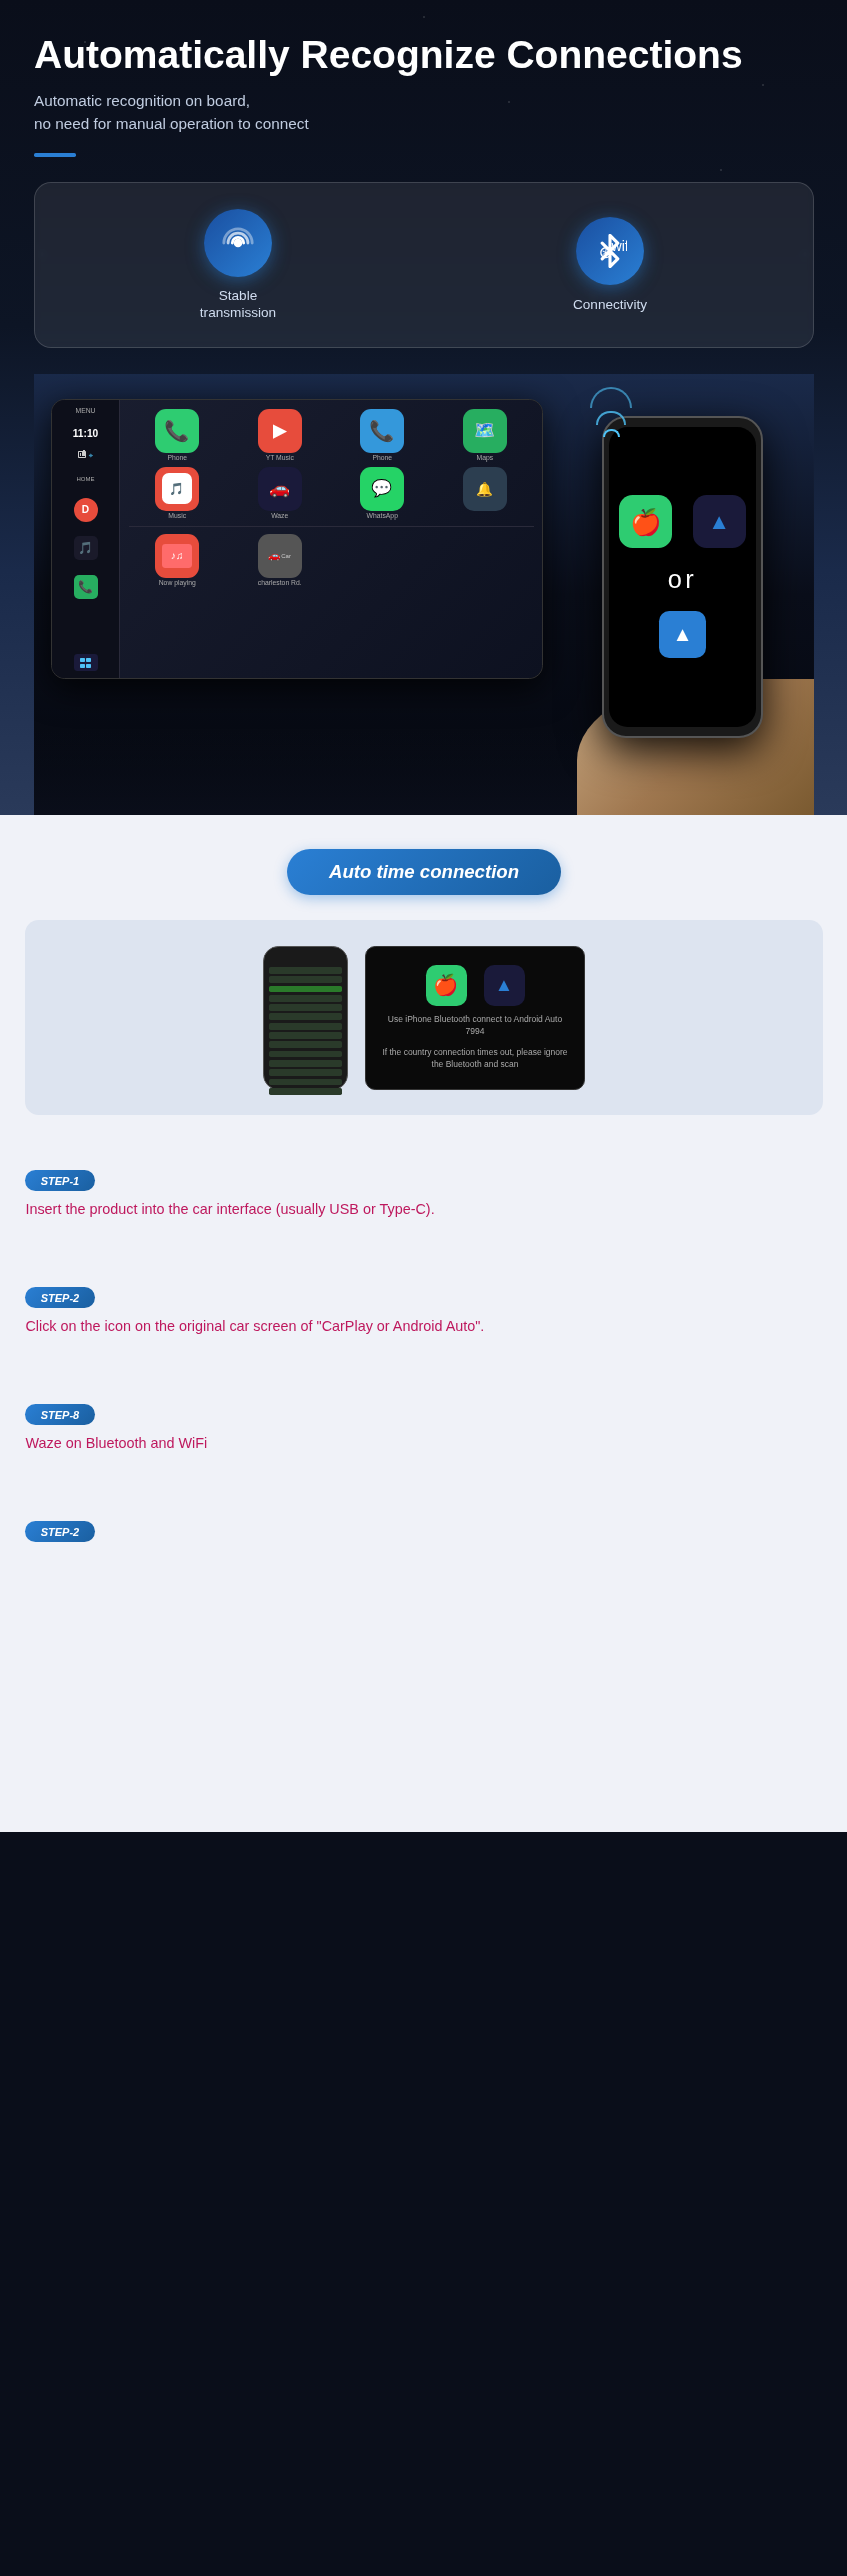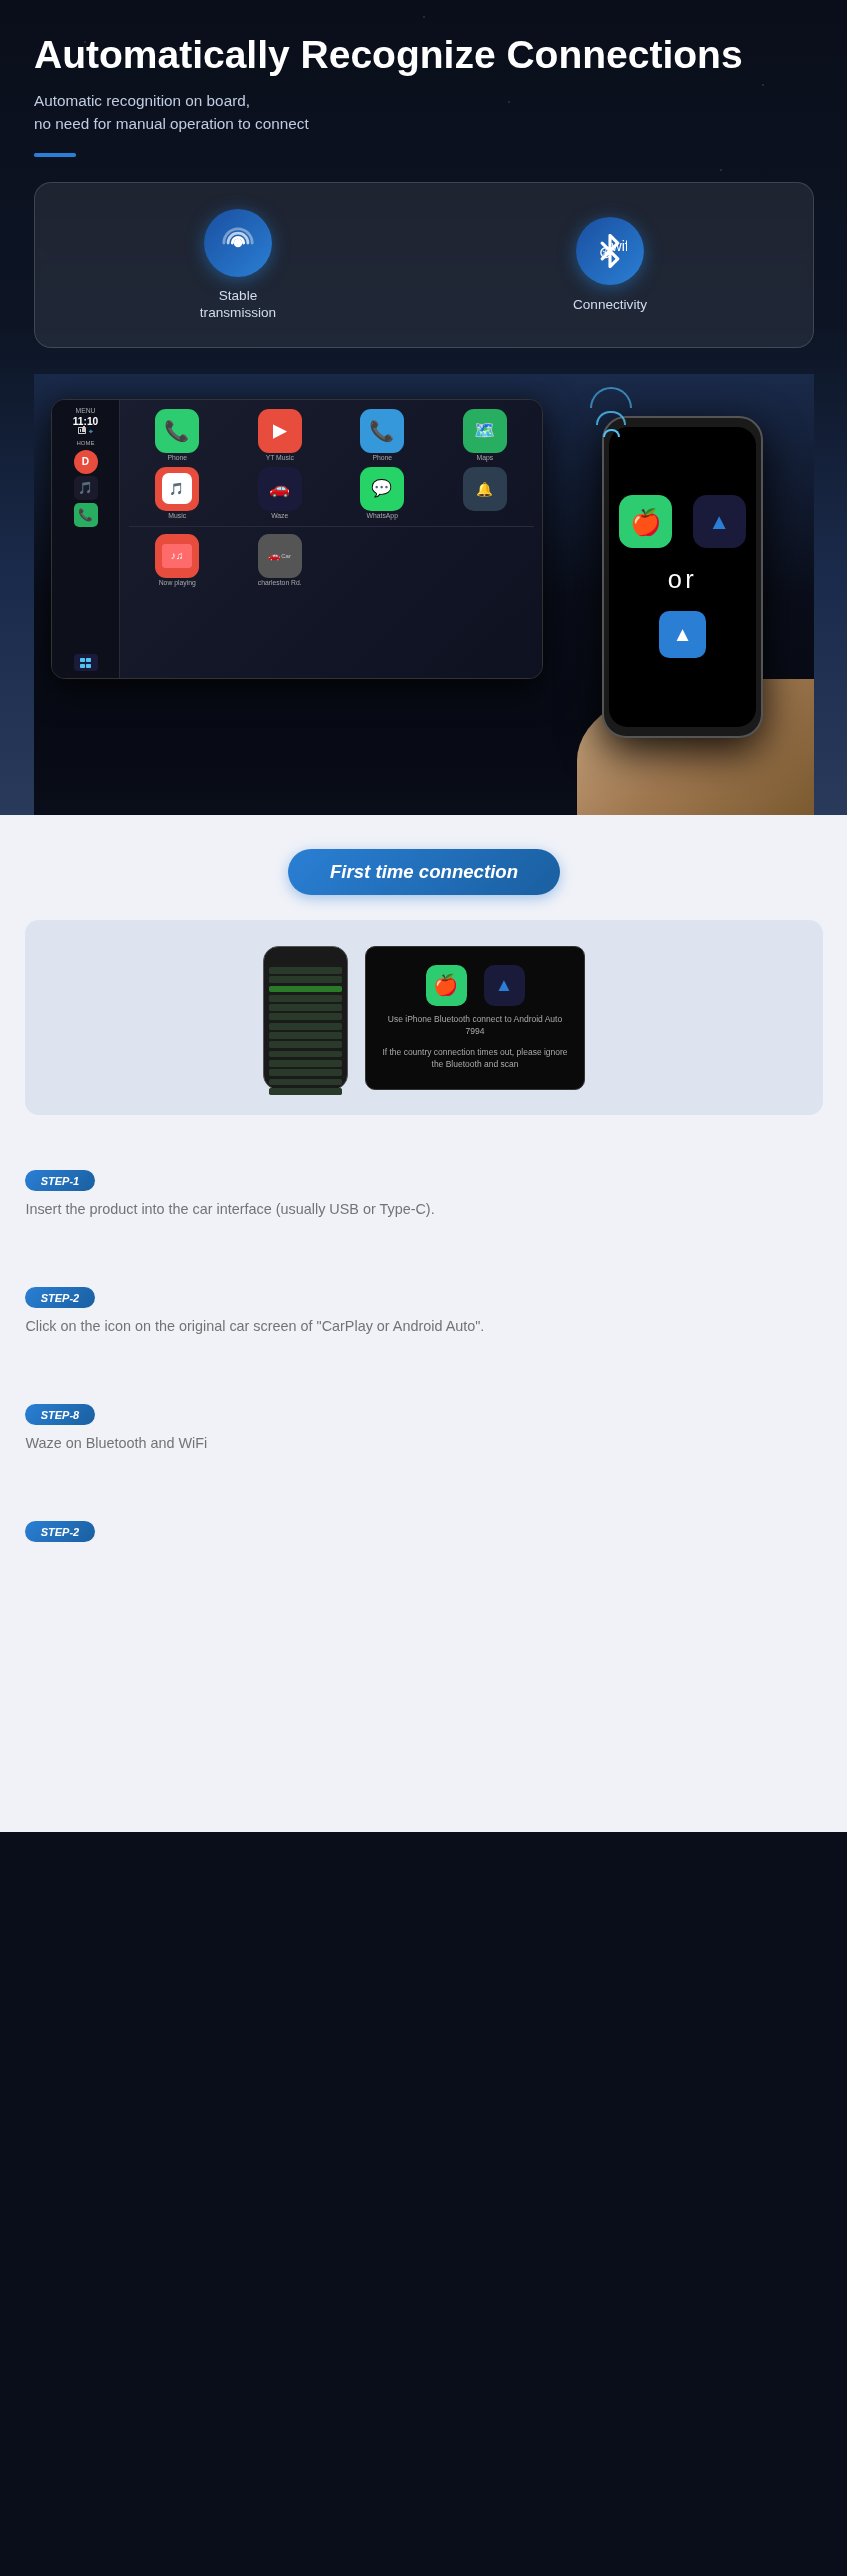--- a/index.html
+++ b/index.html
@@ -149,21 +149,21 @@
       grid-template-columns: 68px 1fr;
     }
 
     .sidebar-panel {
       background: #0d0f1a;
       border-right: 0.8px solid #2a2a3a;
       display: flex;
       flex-direction: column;
       align-items: center;
       padding: 6.8px 3.4px;
-      gap: 0;
+      gap: 12px;
     }
 
     
     .bottom-section {
       background: #f0f2f8;
       padding: 34px 25.4px 42px 25.4px;
       min-height: 1017px;
     }
 
     
@@ -267,21 +267,21 @@
       color: white;
       font-size: 11px;
       font-weight: 800;
       font-style: italic;
       padding: 4.2px 15.3px;
       border-radius: 17px;
       margin-bottom: 8.5px;
     }
 
     .step-text {
-      color: #737373;
+      color: #be185d;
       font-size: 14.4px;
       line-height: 1.5;
       margin-bottom: 17px;
     }
 
     .steps-container {
       display: flex;
       flex-direction: column;
       gap: 4.2px;
     }
@@ -450,21 +450,21 @@
       </div>
 
       <div style="position:absolute; bottom:0; left:0; right:0; height:85px; background:linear-gradient(transparent, #0a0e1a);"></div>
     </div>
   </div>
 </div>
 
 <div class="bottom-section">
 
   <div class="connection-header">
-    <div class="connection-badge">First time connection</div>
+    <div class="connection-badge">Auto time connection</div>
   </div>
 
   <div class="device-preview-card">
 
     <div class="phone-preview">
       <div class="phone-preview-notch"></div>
       <div style="width:100%; height:4.2px; background:#2a7a2a; border-radius:1.7px; margin: 3.4px 0;"></div>
       <div class="phone-preview-rows">
         <div class="phone-preview-row"></div>
         <div class="phone-preview-row"></div>

